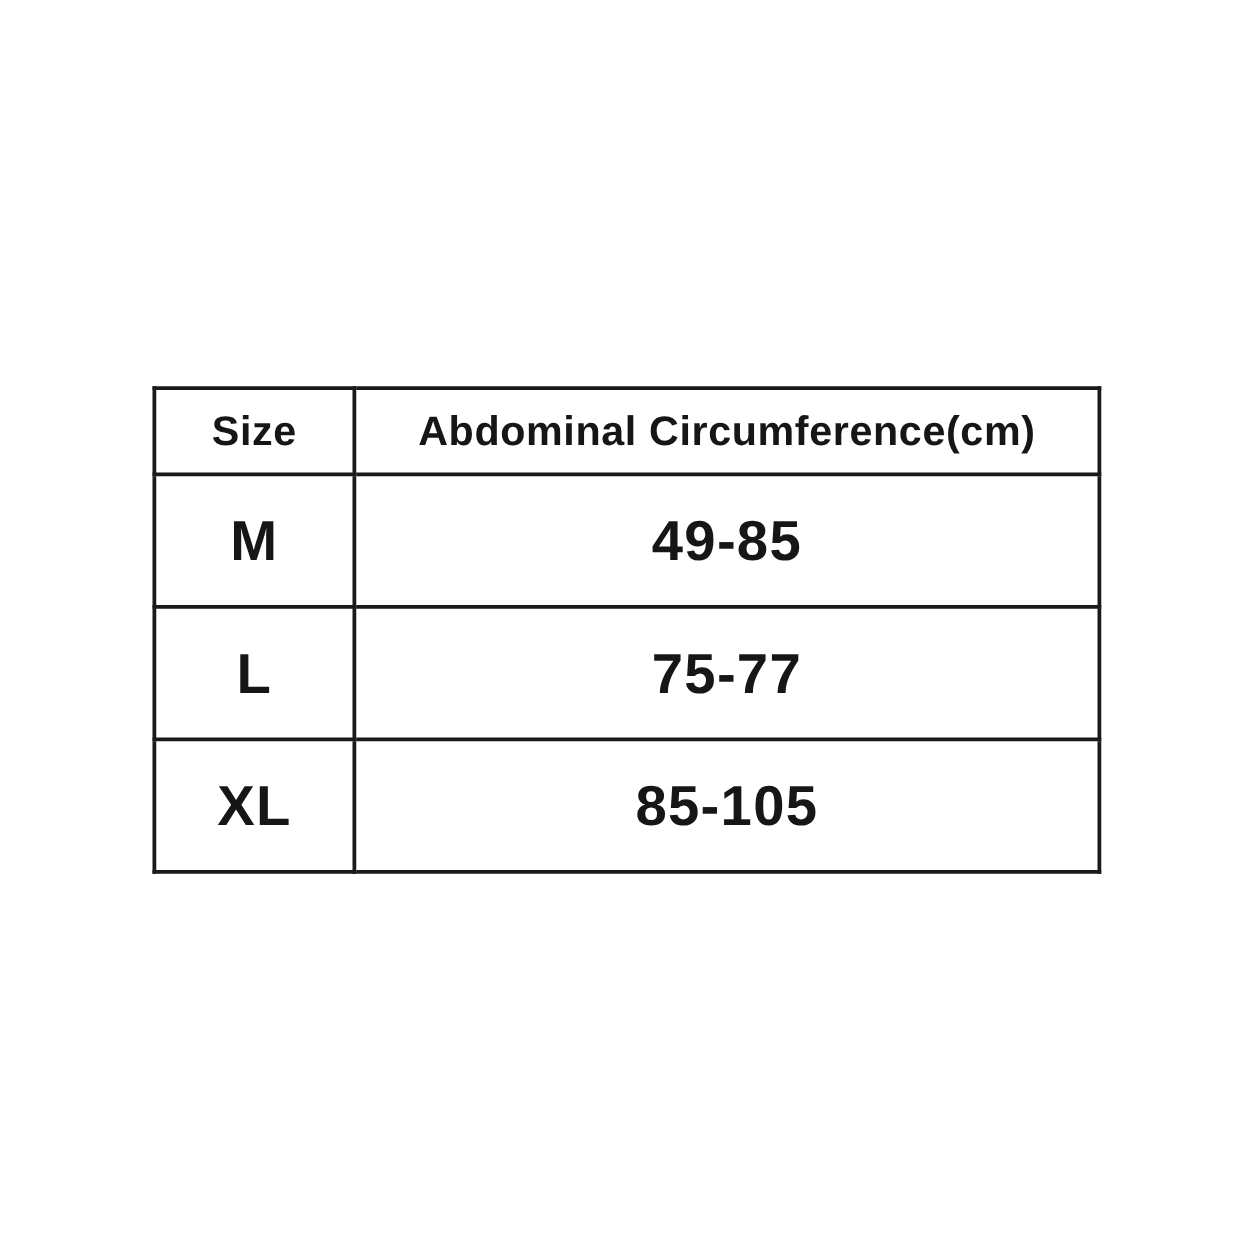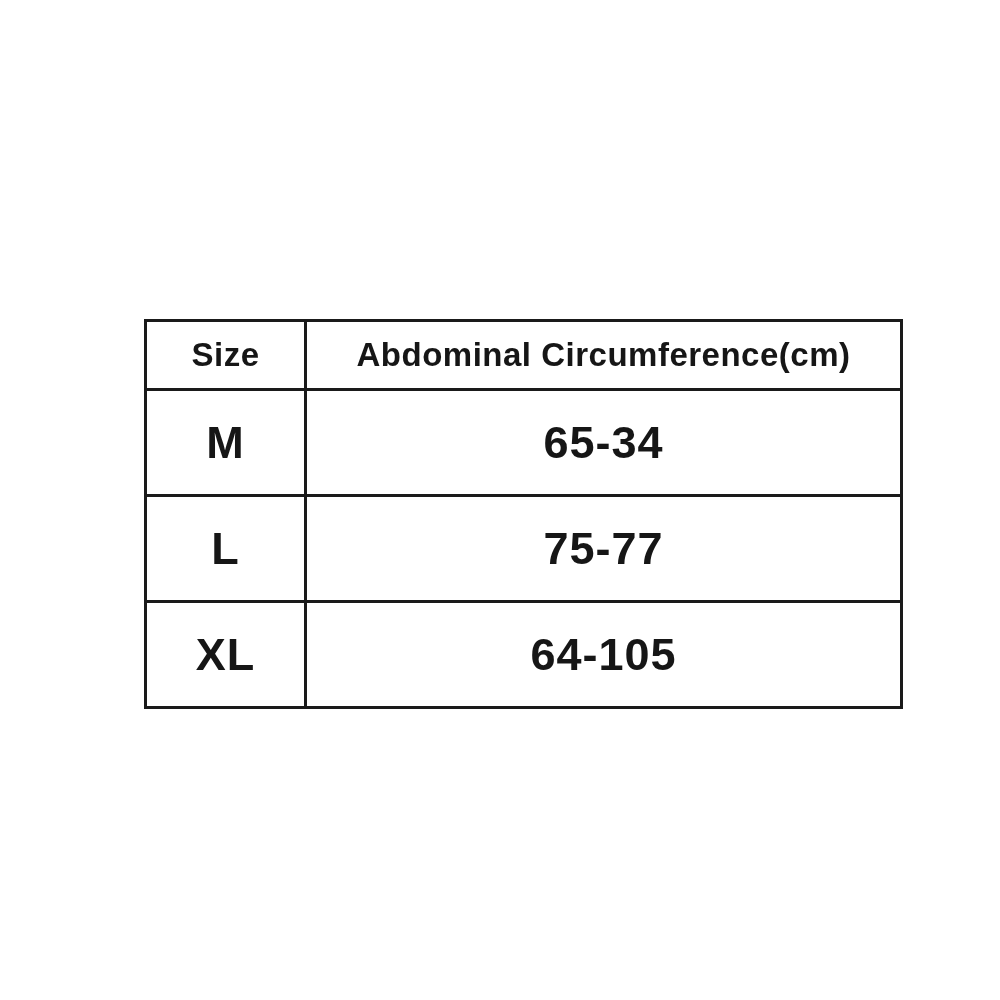--- a/index.html
+++ b/index.html
@@ -12,27 +12,26 @@
   }
   .page {
     position: relative;
     width: 1000px;
     height: 1000px;
     background: #ffffff;
   }
   table.size-chart {
     position: absolute;
     left: 122px;
-    top: 319px;
+    top: 309px;
     width: 756px;
     height: 386px;
     border-collapse: collapse;
     table-layout: fixed;
     background: #ffffff;
-    margin-left: 22px;
   }
   table.size-chart th,
   table.size-chart td {
     border: 3px solid #1a1a1a;
     text-align: center;
     vertical-align: middle;
     color: #161616;
     font-weight: bold;
     padding: 0;
   }
@@ -54,25 +53,25 @@
     </colgroup>
     <thead>
       <tr>
         <th>Size</th>
         <th>Abdominal Circumference(cm)</th>
       </tr>
     </thead>
     <tbody>
       <tr>
         <td>M</td>
-        <td>65-34</td>
+        <td>49-85</td>
       </tr>
       <tr>
         <td>L</td>
         <td>75-77</td>
       </tr>
       <tr>
         <td>XL</td>
-        <td>64-105</td>
+        <td>85-105</td>
       </tr>
     </tbody>
   </table>
 </div>
 
 </body></html>

